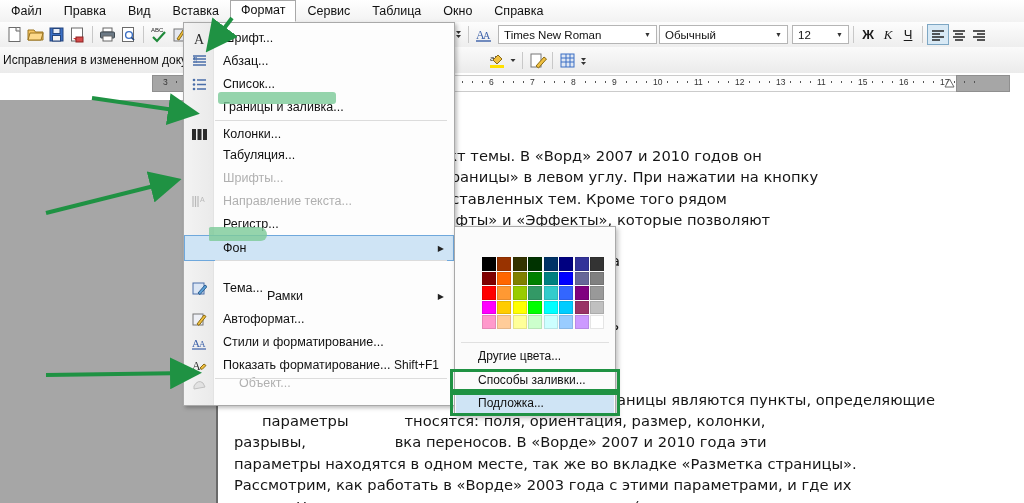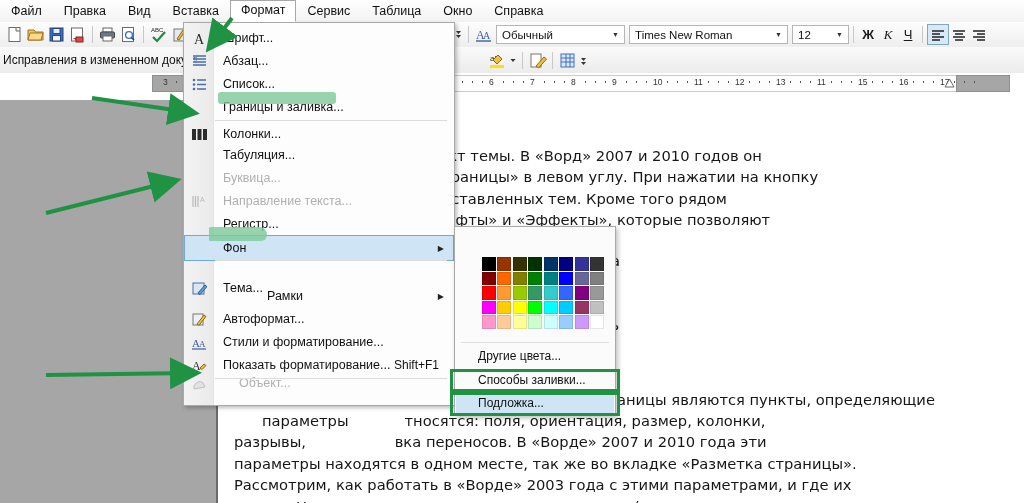--- a/index.html
+++ b/index.html
@@ -217,26 +217,26 @@
       </svg>
   </span>
   <span class="tb-sep"></span>
   <span class="tb-icon">
     <svg width="19" height="19" viewBox="0 0 19 19">
         <text x="2" y="14" font-size="12" fill="#3a5fa8" font-family="serif">A</text>
         <text x="9" y="14" font-size="10" fill="#3a5fa8" font-family="serif">A</text>
         <path d="M2 16 h15" stroke="#3a5fa8" stroke-width="1.4"></path>
       </svg>
   </span>
+  <div class="tb-combo" style="width:150px;margin-left:4px;">
+    <span>Times New Roman</span>
+    <span class="arrow">▼</span>
+  </div>
   <div class="tb-combo" style="width:120px;margin-left:2px;">
     <span>Обычный</span>
-    <span class="arrow">▼</span>
-  </div>
-  <div class="tb-combo" style="width:150px;margin-left:4px;">
-    <span>Times New Roman</span>
     <span class="arrow">▼</span>
   </div>
   <div class="tb-combo" style="width:48px;margin-left:4px;">
     <span>12</span>
     <span class="arrow">▼</span>
   </div>
   <span class="tb-sep"></span>
   <span class="tb-btn" style="font-weight:bold;">Ж</span>
   <span class="tb-btn" style="font-style:italic;font-family:'Liberation Serif',serif;">К</span>
   <span class="tb-btn" style="text-decoration:underline;">Ч</span>
@@ -465,21 +465,21 @@
           </svg>
         </span>
         <span class="lb">Колонки...</span>
       </div>
       <div class="dd-item" style="top: 120px;">
         <span class="ic"></span>
         <span class="lb">Табуляция...</span>
       </div>
       <div class="dd-item disabled" style="top: 143px;">
         <span class="ic"></span>
-        <span class="lb">Буквица...</span>
+        <span class="lb">Шрифты...</span>
       </div>
       <div class="dd-item disabled" style="top: 166px;">
         <span class="ic">
           <svg width="15" height="15" viewBox="0 0 15 15">
             <g stroke="#b9b9b9" stroke-width="1.2" fill="none">
               <path d="M1 2v11M3.5 2v11M6 2v11"></path>
             </g>
             <text x="8" y="8" font-size="7" fill="#b9b9b9">A</text>
           </svg>
         </span>

